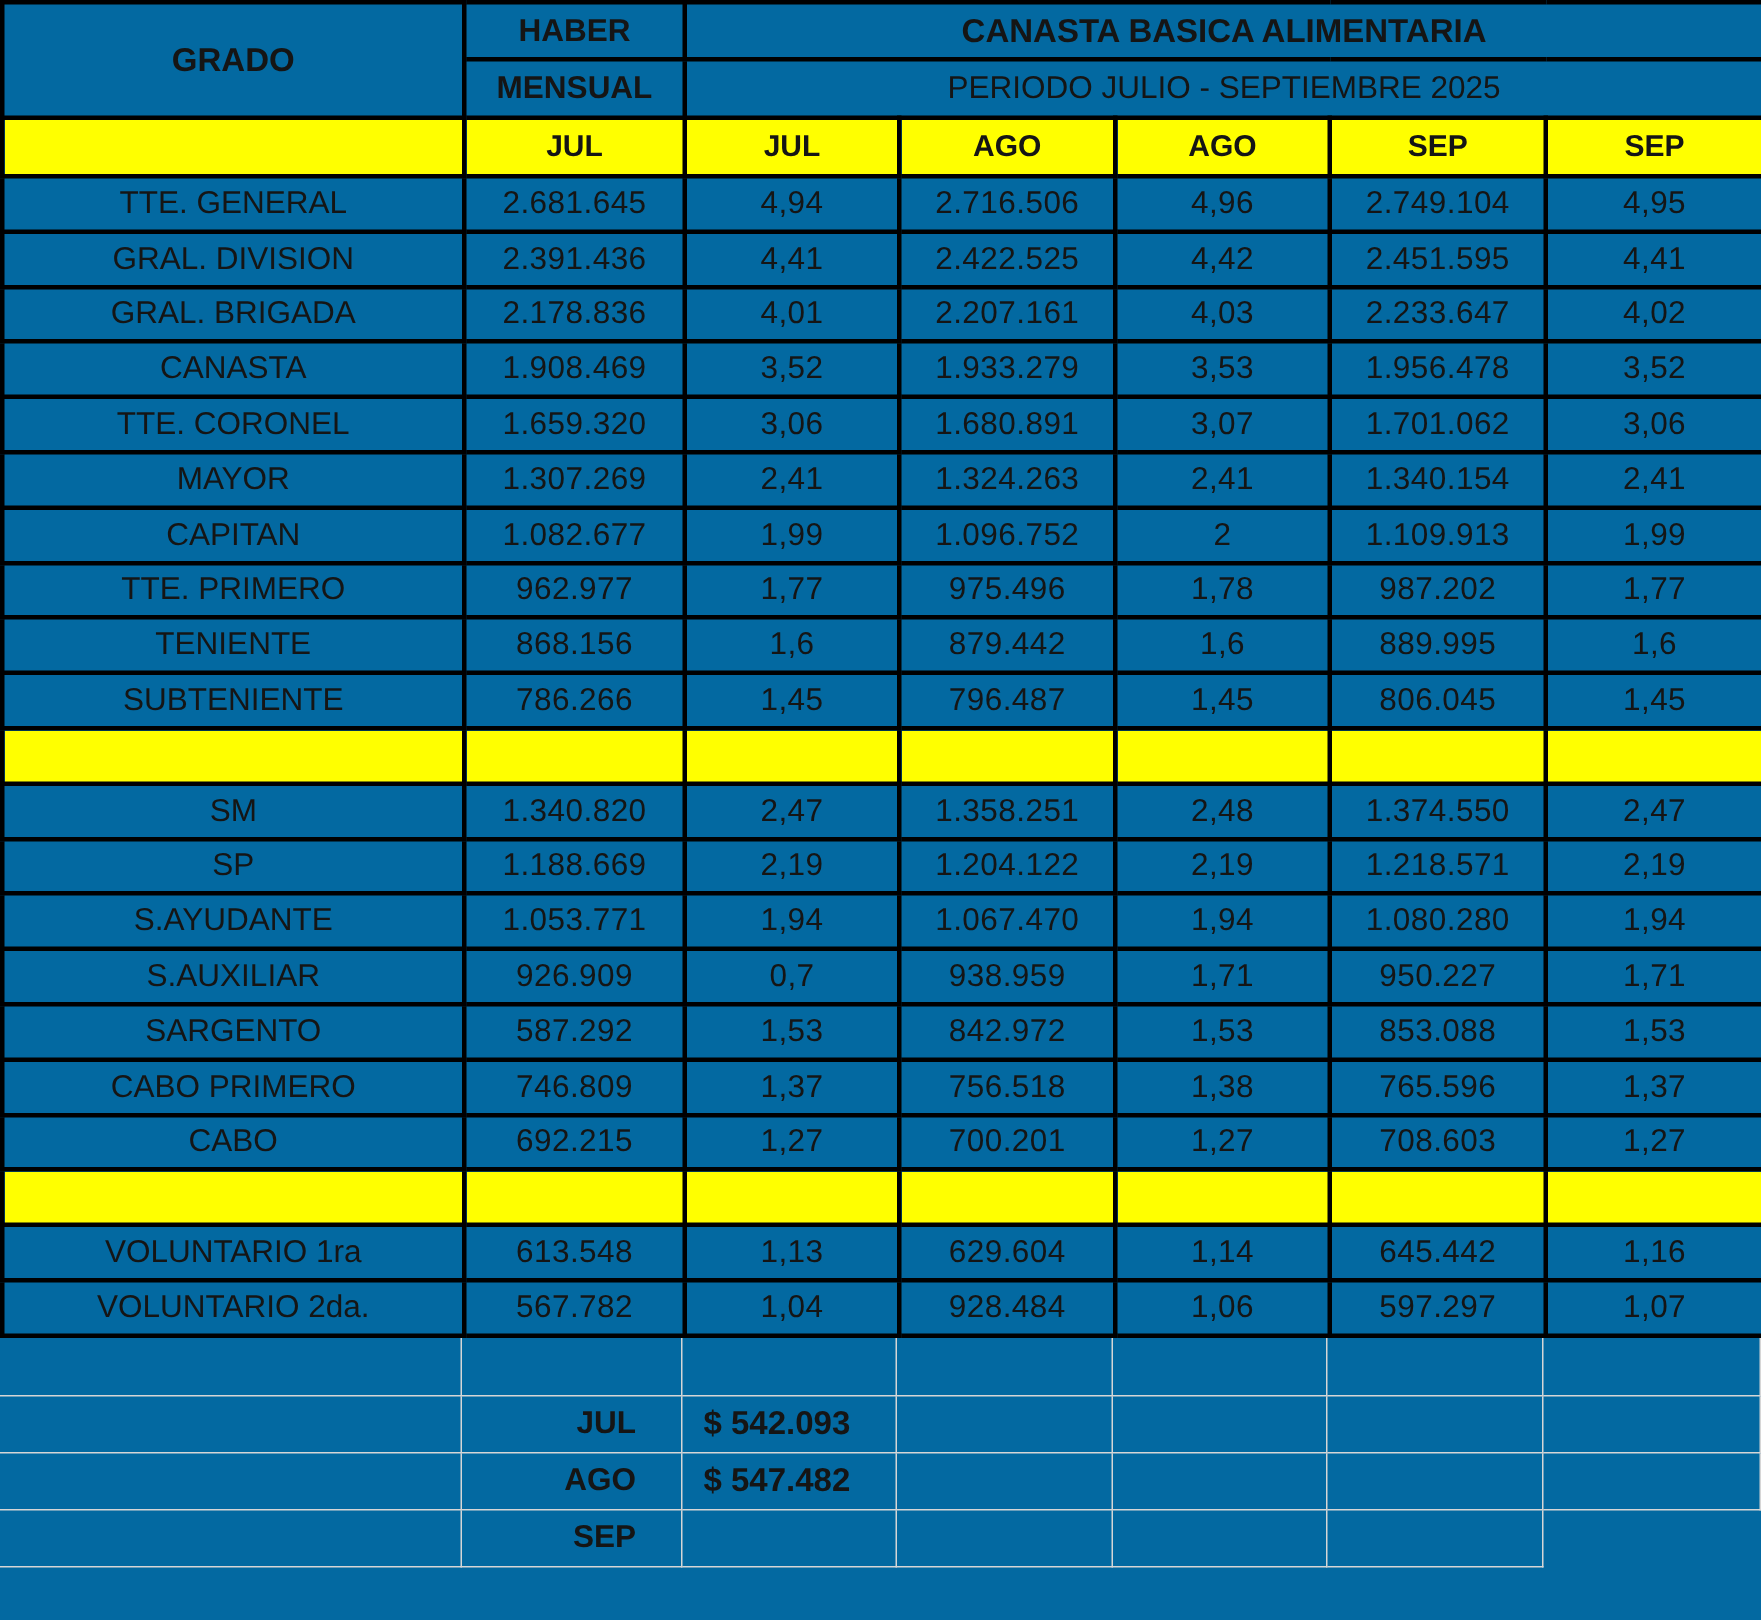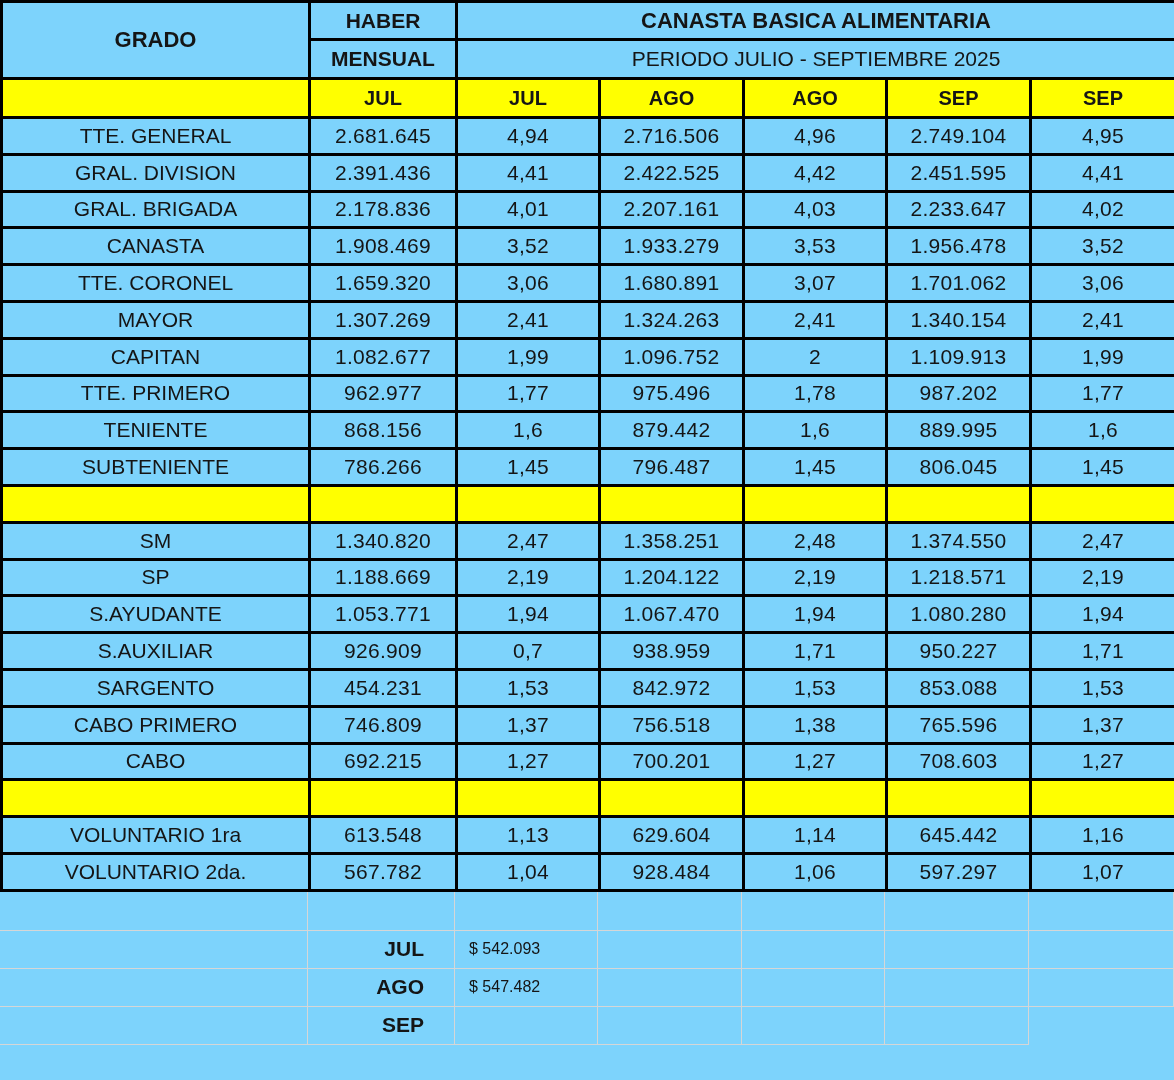--- a/index.html
+++ b/index.html
@@ -1,19 +1,19 @@
 <!DOCTYPE html>
 <html style="--highlight: #FFFF00; --gridline: #D6D6D6;"><head>
 <meta charset="utf-8">
 <style>
   html,body{margin:0;padding:0;background:#fff;}
   .sheet{
     position:relative;
     width:1174px;height:1080px;
-    background:#7dd3fc;
+    background:#0369a1;
     font-family:"Liberation Sans", sans-serif;
     color:#151515;
     overflow:hidden;
   }
   table.main{
     border-collapse:collapse;
     table-layout:fixed;
     width:1174px;
   }
   table.main td{
@@ -47,21 +47,21 @@
     height:38px;
   }
   .frow.empty{height:39px;}
   .fcell{
     border-right:1px solid var(--gridline,#D6D6D6);
     border-bottom:1px solid var(--gridline,#D6D6D6);
     display:flex;align-items:center;justify-content:center;
     overflow:hidden;white-space:nowrap;
   }
   .flabel{justify-content:flex-end;padding-right:30px;font-weight:700;font-size:21px;}
-  .fvalue{justify-content:flex-start;padding-left:14px;font-weight:400;font-size:16px;}
+  .fvalue{justify-content:flex-start;padding-left:14px;font-weight:700;font-size:22px;}
 </style>
 </head>
 <body>
 
 <div class="sheet">
 
   <table class="main">
     <colgroup>
       <col style="width:308px">
         <col style="width:147px">
@@ -222,21 +222,21 @@
           <td class="grade">S.AUXILIAR</td>
           <td class="val">926.909</td>
           <td class="val">0,7</td>
           <td class="val">938.959</td>
           <td class="val">1,71</td>
           <td class="val">950.227</td>
           <td class="val">1,71</td>
         </tr>
         <tr>
           <td class="grade">SARGENTO</td>
-          <td class="val">454.231</td>
+          <td class="val">587.292</td>
           <td class="val">1,53</td>
           <td class="val">842.972</td>
           <td class="val">1,53</td>
           <td class="val">853.088</td>
           <td class="val">1,53</td>
         </tr>
         <tr>
           <td class="grade">CABO PRIMERO</td>
           <td class="val">746.809</td>
           <td class="val">1,37</td>

